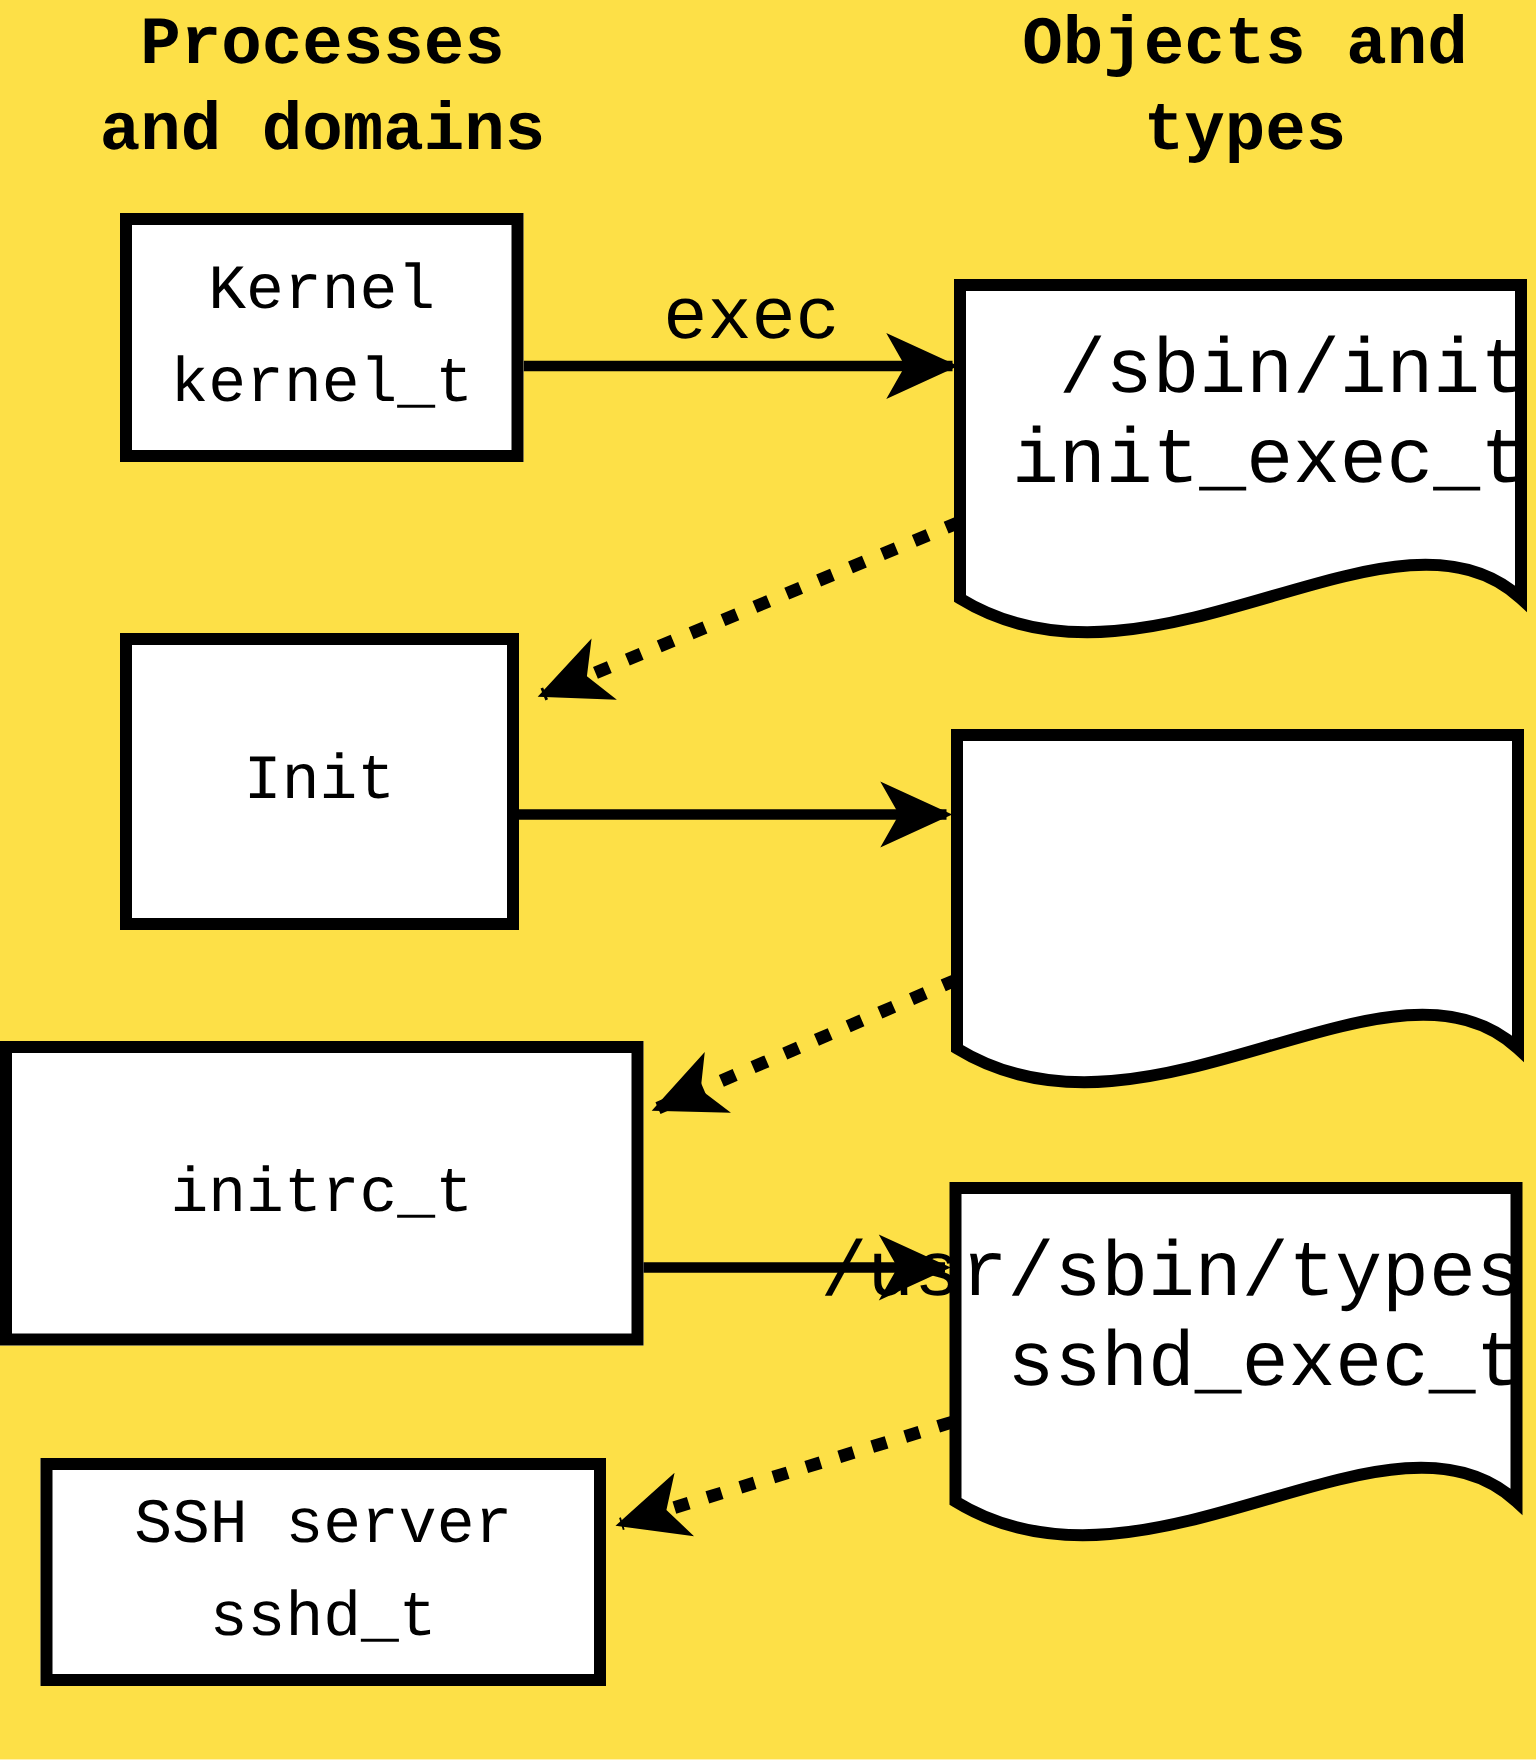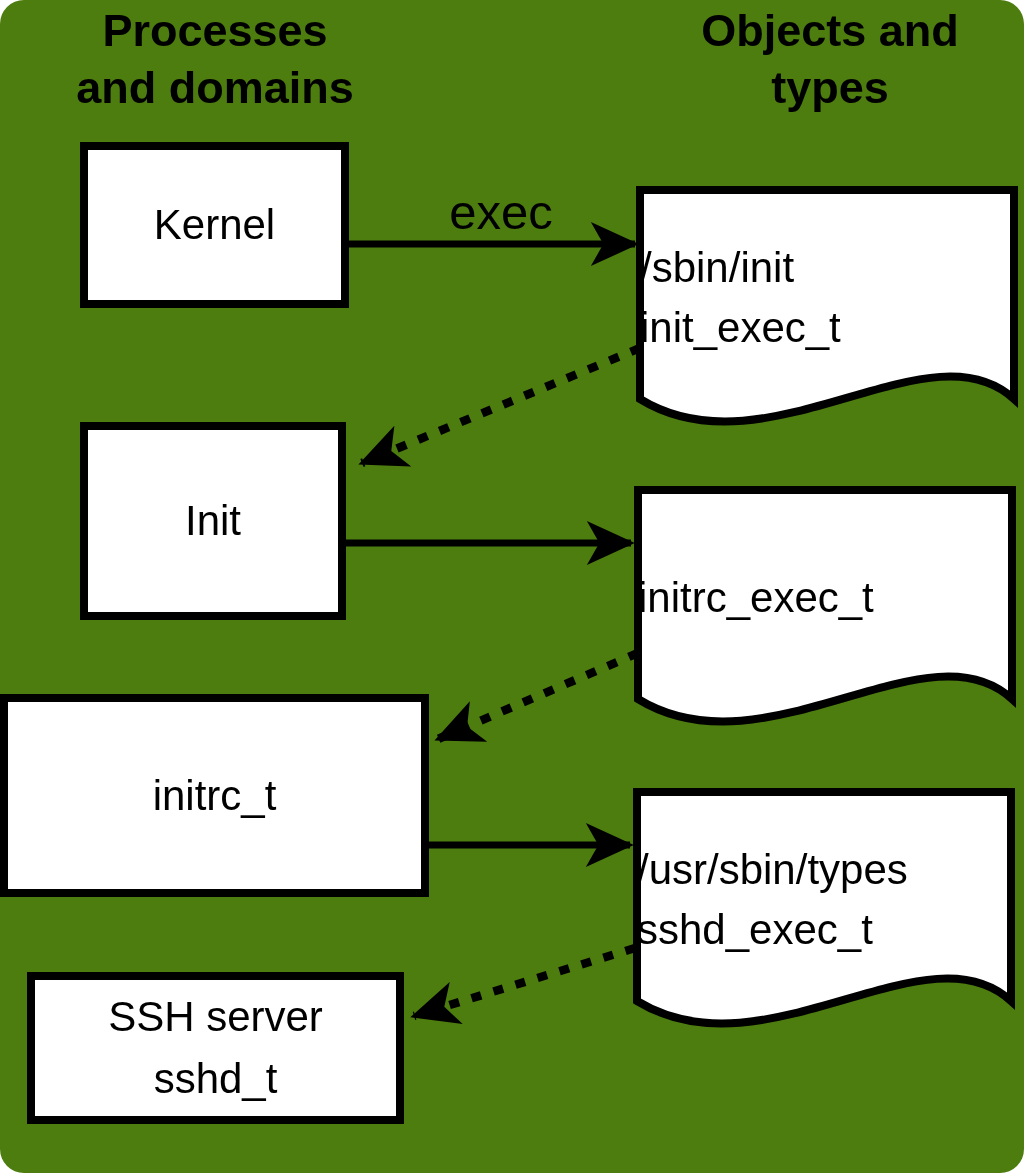--- a/index.html
+++ b/index.html
@@ -1,24 +1,23 @@
 <!DOCTYPE html>
 <html><head>
 <meta charset="utf-8">
 <style>
   html, body { margin: 0; padding: 0; background: #ffffff; }
   .canvas {
     position: relative;
     width: 1024px;
     height: 1173px;
-    background: #4d7c0f;
+    background: #fde047;
     color: #000000;
-    font-family: Liberation Sans, sans-serif;
+    font-family: Liberation Mono, monospace;
     overflow: hidden;
-    border-radius: 24px;
   }
   .edges { position: absolute; left: 0; top: 0; width: 1024px; height: 1173px; }
   .col-header {
     position: absolute;
     top: 2px;
     width: 400px;
     font-size: 45px;
     font-weight: bold;
     line-height: 57px;
     text-align: center;
@@ -49,26 +48,25 @@
   .doc-3 { left: 633px; top: 788px; }
   .doc svg { position: absolute; left: 0; top: 0; overflow: visible; }
   .doc-text {
     position: absolute;
     left: 4px;
     right: 4px;
     top: 32px;
     height: 120px;
     display: flex;
     flex-direction: column;
-    align-items: flex-start;
+    align-items: flex-end;
     justify-content: center;
-    font-size: 42px;
+    font-size: 52px;
     line-height: 60px;
     text-align: center;
-    margin-top: 20px;
   }
   .edge-label {
     position: absolute;
     left: 421px;
     top: 184px;
     width: 160px;
     font-size: 49px;
     text-align: center;
   }
   .sline { stroke: #000000; stroke-width: 7; }
@@ -96,20 +94,21 @@
 
   <div class="col-header hdr-left">Processes
 and domains</div>
   <div class="col-header hdr-right">Objects and
 types</div>
 
   <div class="edge-label">exec</div>
 
   <div class="pbox box-kernel">
     <div>Kernel</div>
+    <div>kernel_t</div>
   </div>
 
   <div class="pbox box-init">
     <div>Init</div>
   </div>
 
   <div class="pbox box-startup">
     <div>initrc_t</div>
   </div>
 
@@ -126,21 +125,20 @@
       <div>/sbin/init</div>
       <div>init_exec_t</div>
     </div>
   </div>
 
   <div class="doc doc-2">
     <svg width="386" height="250" viewBox="0 0 386 250" xmlns="http://www.w3.org/2000/svg">
       <path class="docpath" d="M 4,4 L 378,4 L 378,213 C 293,135 131,291 4,213 Z"></path>
     </svg>
     <div class="doc-text">
-      <div>initrc_exec_t</div>
     </div>
   </div>
 
   <div class="doc doc-3">
     <svg width="386" height="250" viewBox="0 0 386 250" xmlns="http://www.w3.org/2000/svg">
       <path class="docpath" d="M 4,4 L 378,4 L 378,213 C 293,135 131,291 4,213 Z"></path>
     </svg>
     <div class="doc-text">
       <div>/usr/sbin/types</div>
       <div>sshd_exec_t</div>

